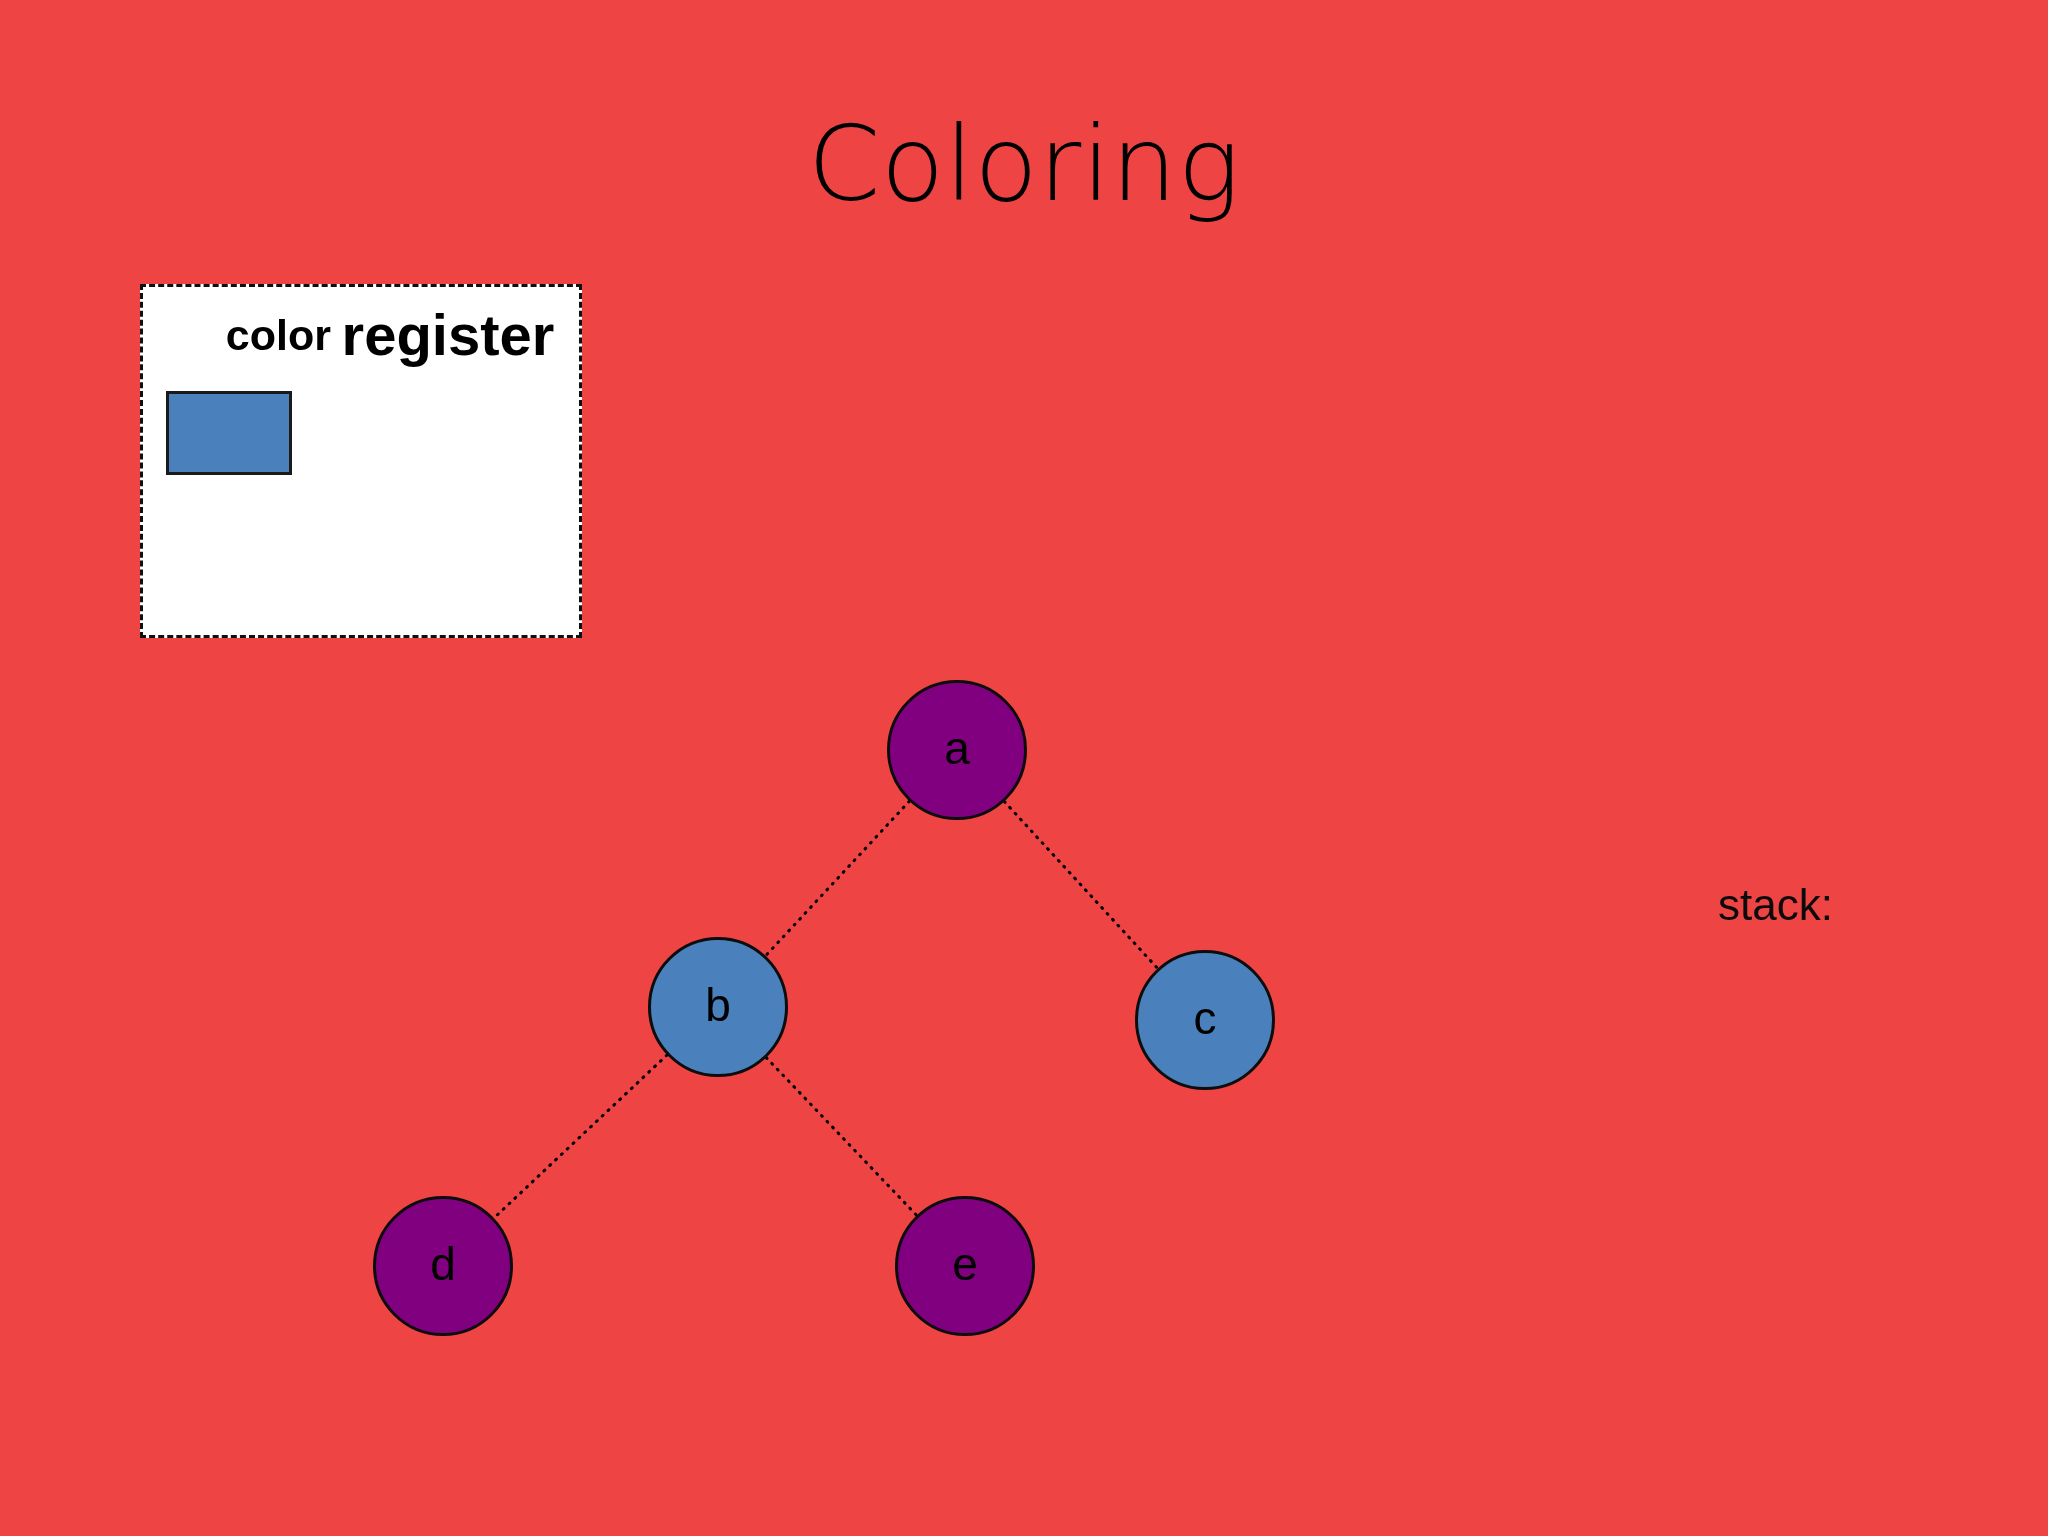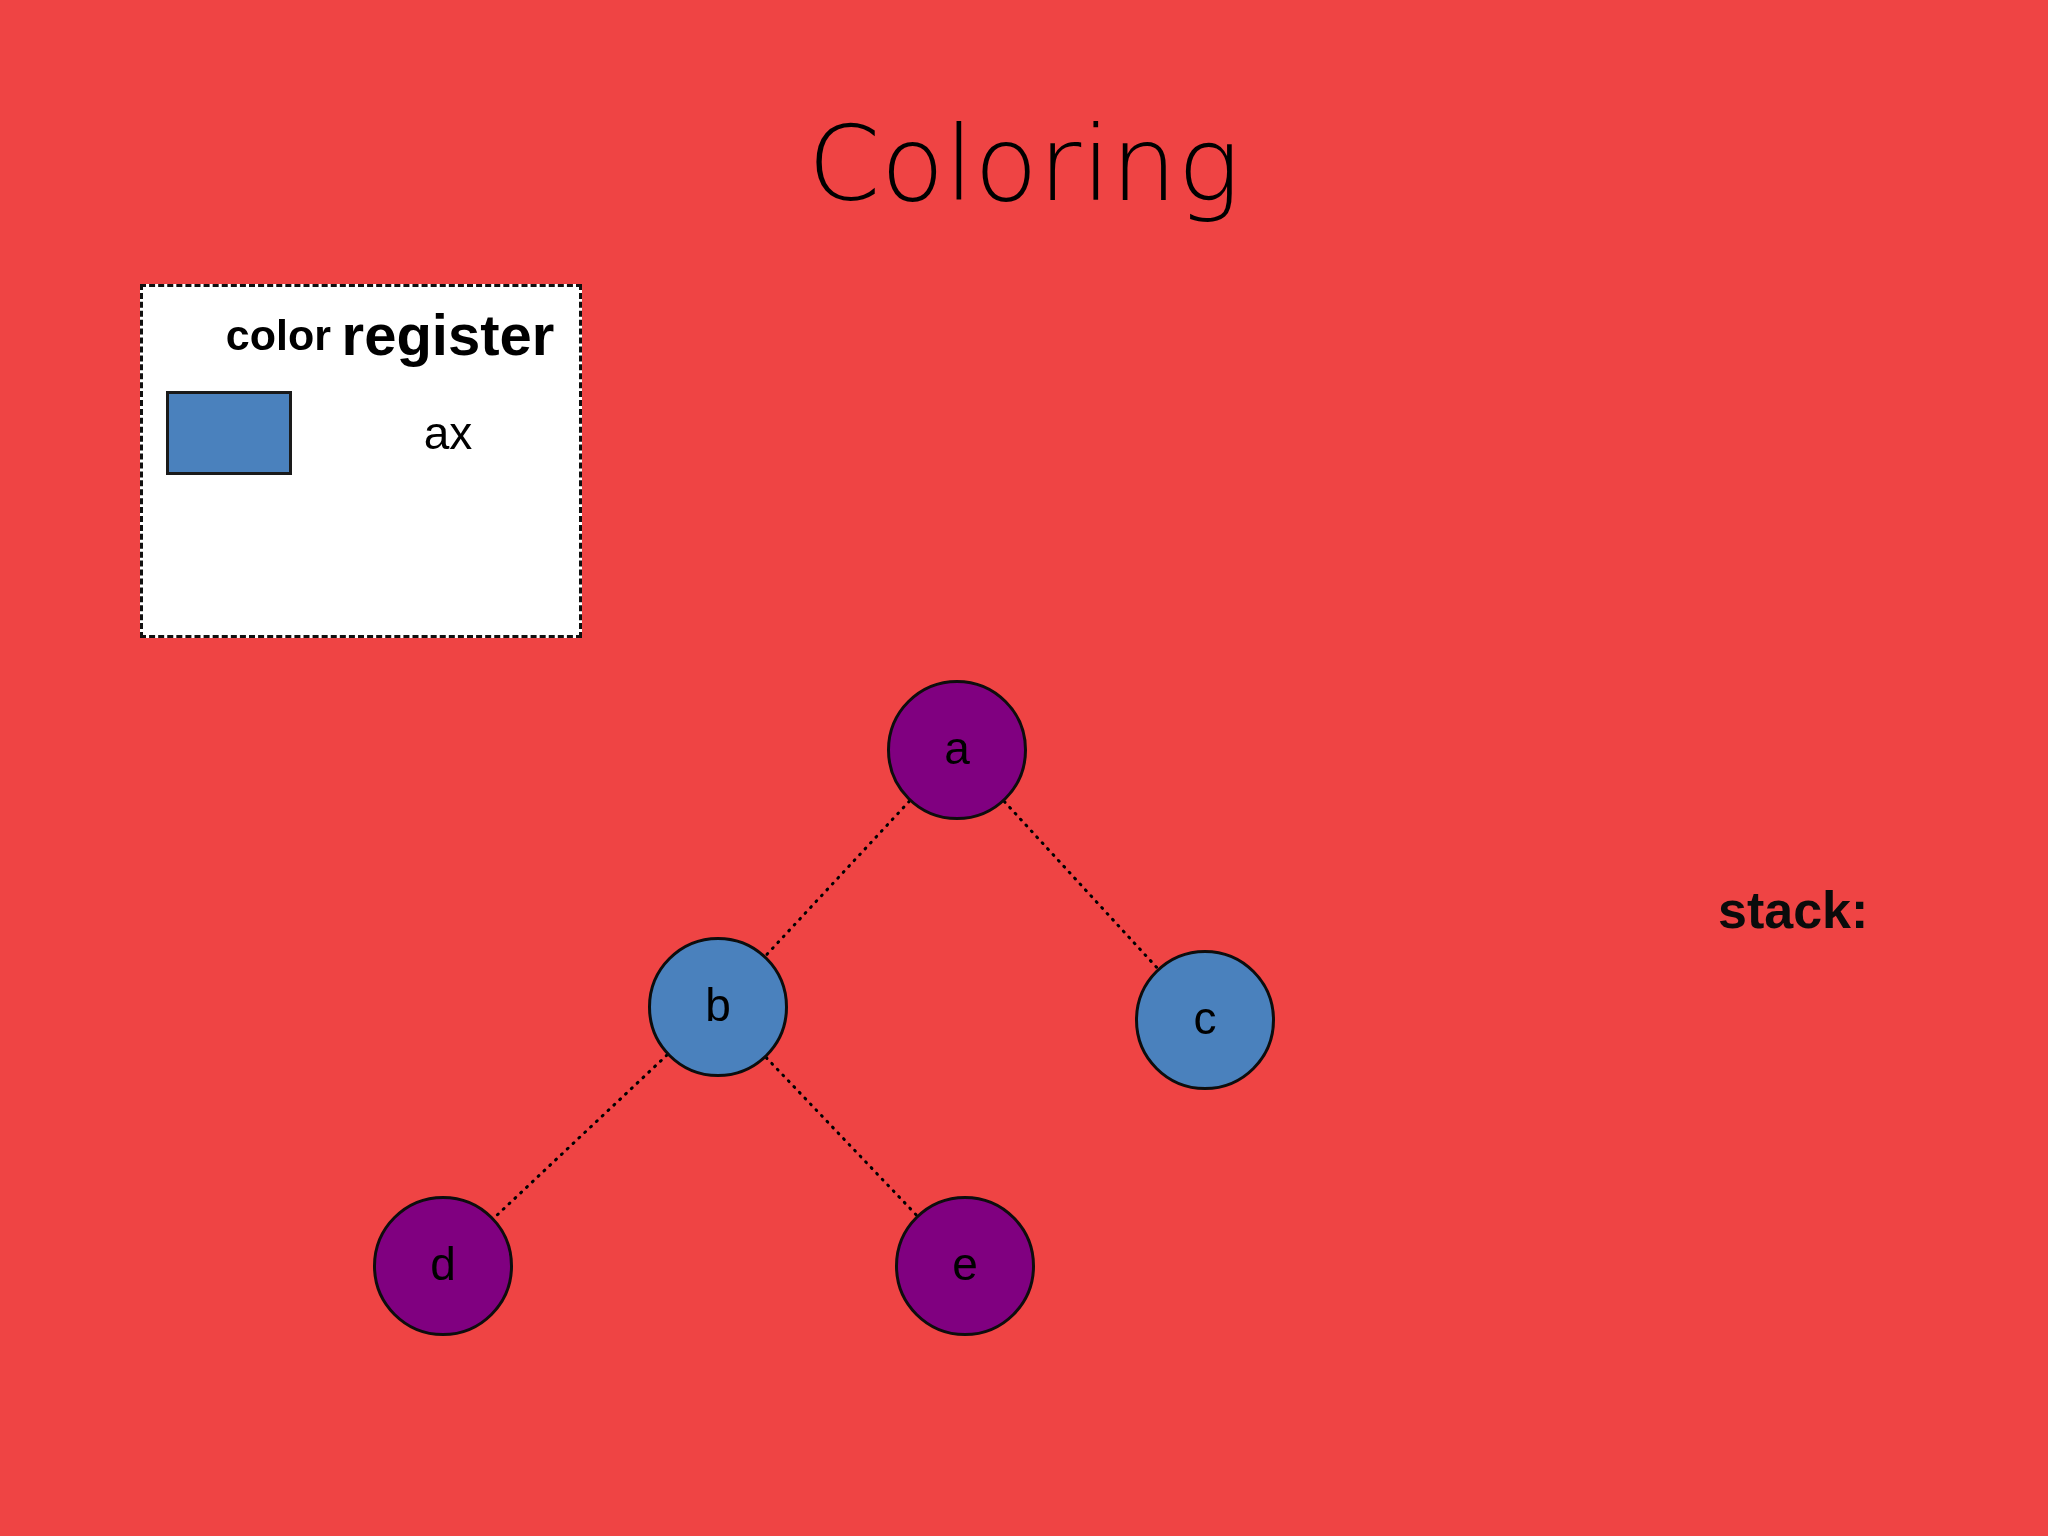--- a/index.html
+++ b/index.html
@@ -133,22 +133,22 @@
     line-height: 1;
     color: #000000;
     transform: translateY(-2px);
   }
 
   
   #stack-label {
     position: absolute;
     left: 1718px;
     top: 880px;
-    font-size: 52px;
-    font-weight: bold;
+    font-size: 44px;
+    font-weight: normal;
     color: #0b0b0b;
     white-space: nowrap;
   }
   #stack-items {
     position: absolute;
     left: 1718px;
     top: 940px;
     font-size: 44px;
     color: #0b0b0b;
     white-space: nowrap;
@@ -163,21 +163,20 @@
 
   <div id="legend">
 
     <div class="legend-header">
       <div class="legend-head-color">color</div>
       <div class="legend-head-register">register</div>
     </div>
 
     <div class="legend-row row-0">
       <div class="legend-swatch" style="background: rgb(74, 129, 189);"></div>
-      <div class="legend-reg">ax</div>
     </div>
 
 
   </div>
 
   <div id="graph">
     <svg id="edges" viewBox="0 0 2048 1536">
         <line x1="909.3301845875897" y1="801.260010715437" x2="765.6698154124103" y2="955.739989284563" stroke="#000000" stroke-width="3" stroke-linecap="round" stroke-dasharray="1 7"></line>
         <line x1="1004.3525775350018" y1="801.5532094131067" x2="1157.6474224649983" y2="968.4467905868933" stroke="#000000" stroke-width="3" stroke-linecap="round" stroke-dasharray="1 7"></line>
         <line x1="667.0423235173495" y1="1054.992866214569" x2="493.9576764826505" y2="1218.007133785431" stroke="#000000" stroke-width="3" stroke-linecap="round" stroke-dasharray="1 7"></line>

